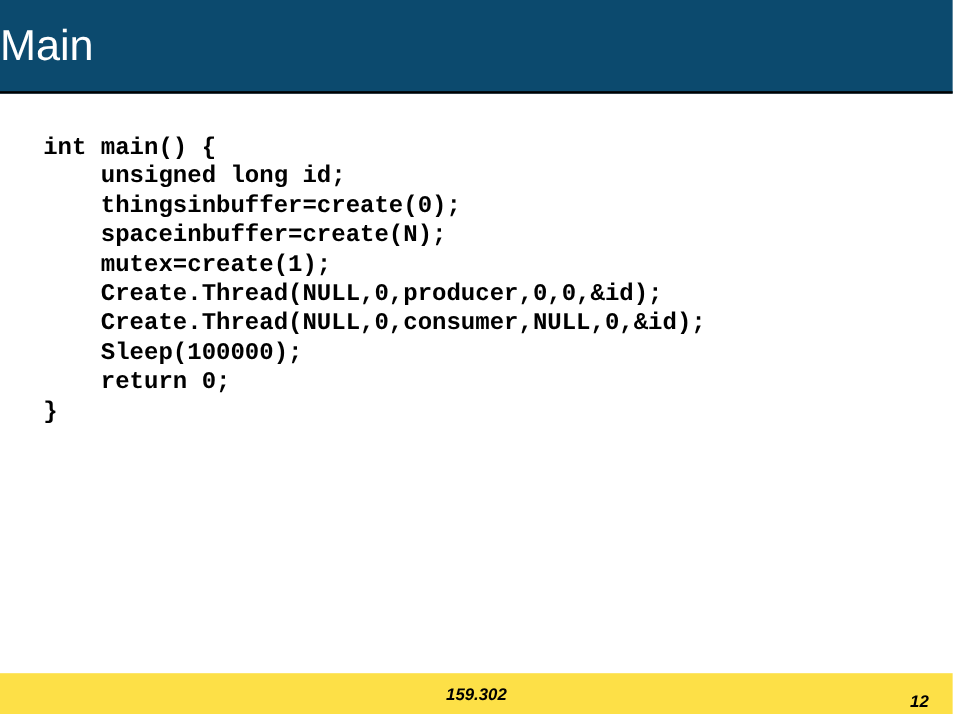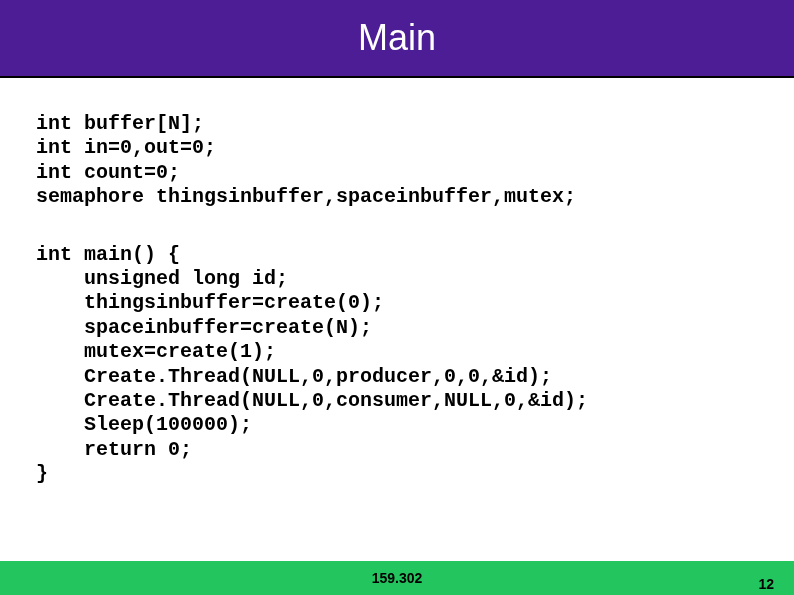--- a/index.html
+++ b/index.html
@@ -5,27 +5,27 @@
   * { margin: 0; padding: 0; box-sizing: border-box; }
   body {
     width: 794px;
     height: 595px;
     background: #ffffff;
     font-family: Arial, Helvetica, sans-serif;
     position: relative;
     overflow: hidden;
   }
   .header {
-    background: #4c1d95;
+    background: #0c4a6e;
     width: 100%;
     height: 78px;
     border-bottom: 2px solid #000;
     display: flex;
     align-items: center;
-    justify-content: center;
+    justify-content: flex-start;
   }
   .header h1 {
     color: #ffffff;
     font-size: 36px;
     font-weight: normal;
     font-family: Arial, Helvetica, sans-serif;
   }
   .content {
     padding: 34px 36px 0 36px;
   }
@@ -39,23 +39,24 @@
   }
   .code-block + .code-block {
     margin-top: 33px;
   }
   .footer {
     position: absolute;
     bottom: 0;
     left: 0;
     width: 100%;
     height: 34px;
-    background: #22c55e;
+    background: #fde047;
     display: flex;
     align-items: center;
+    font-style: italic;
   }
   .footer-course {
     position: absolute;
     left: 50%;
     transform: translateX(-50%);
     font-size: 14px;
     font-weight: bold;
     font-family: Arial, Helvetica, sans-serif;
     color: #000;
   }
@@ -70,24 +71,20 @@
   }
 </style>
 </head>
 <body>
 
 <div class="header">
   <h1>Main</h1>
 </div>
 
 <div class="content">
-  <div class="code-block">int buffer[N];
-int in=0,out=0;
-int count=0;
-semaphore thingsinbuffer,spaceinbuffer,mutex;</div>
   <div class="code-block">int main() {
     unsigned long id;
     thingsinbuffer=create(0);
     spaceinbuffer=create(N);
     mutex=create(1);
     Create.Thread(NULL,0,producer,0,0,&amp;id);
     Create.Thread(NULL,0,consumer,NULL,0,&amp;id);
     Sleep(100000);
     return 0;
 }</div>

